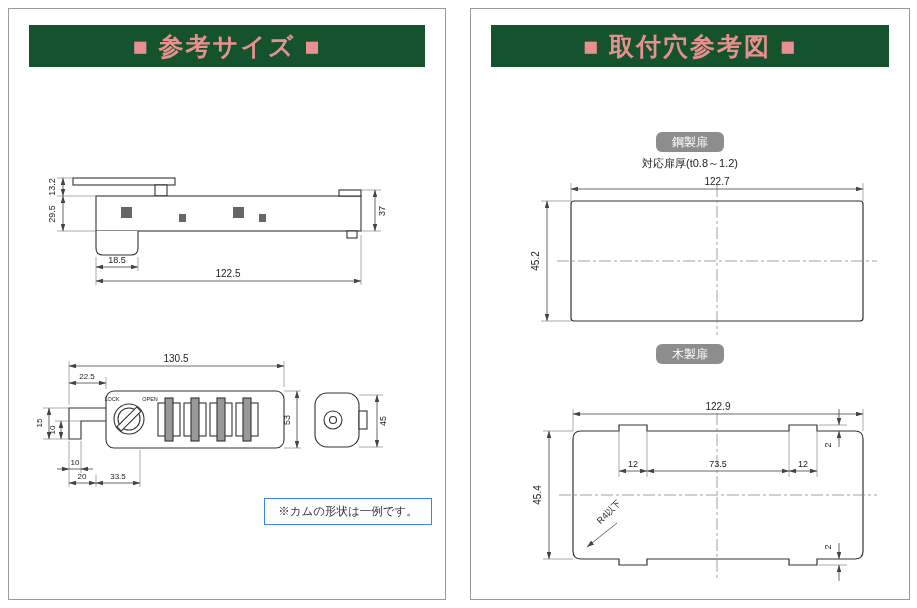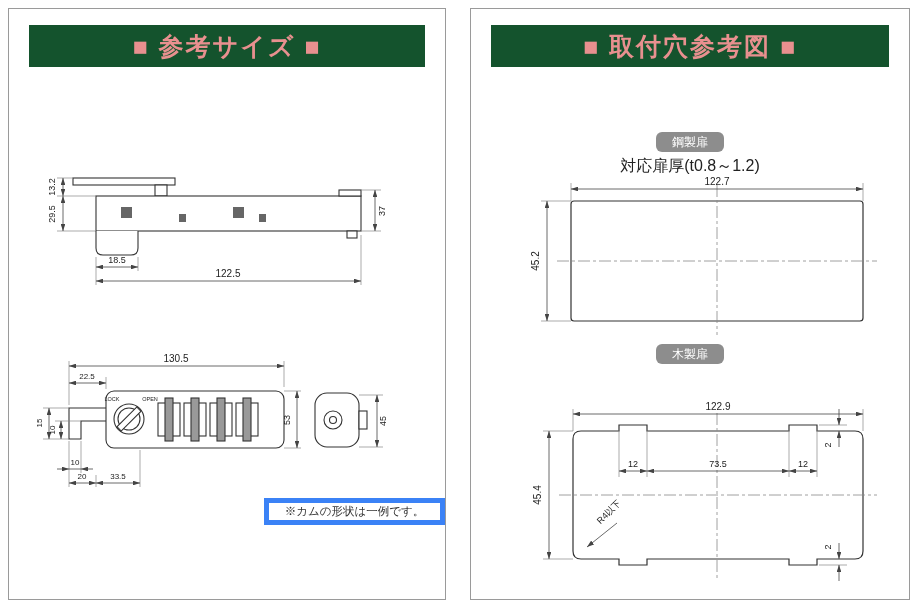--- a/index.html
+++ b/index.html
@@ -6,22 +6,22 @@
   html,body { width:917px; height:608px; background:#fff; font-family:"Liberation Sans",sans-serif; position:relative; overflow:hidden; }
   .panel { position:absolute; top:8px; height:592px; border:1px solid #9a9a9a; background:#fff; }
   #panelL { left:8px;  width:438px; }
   #panelR { left:470px; width:440px; }
   .banner { position:absolute; left:20px; right:20px; top:16px; height:42px;
             background:#14532d; color:#e8908f; font-size:25px; font-weight:bold;
             display:flex; align-items:center; justify-content:center; letter-spacing:2px; }
   .badge { position:absolute; left:50%; transform:translateX(-50%); min-width:68px; height:20px;
            background:#8d8d8d; color:#fff; border-radius:6px; font-size:12px; padding:0 10px;
            display:flex; align-items:center; justify-content:center; }
-  .subtitle { position:absolute; left:0; right:0; text-align:center; font-size:16px; color:#222; }
-  .note { position:absolute; left:255px; top:489px; width:181px; height:27px; border:5px solid #3b82f6;
+  .subtitle { position:absolute; left:0; right:0; text-align:center; font-size:11px; color:#222; }
+  .note { position:absolute; left:255px; top:489px; width:168px; height:27px; border:1px solid #3b82f6;
           font-size:11.5px; color:#333; display:flex; align-items:center; justify-content:center; }
   svg.draw { position:absolute; left:0; top:0; }
   svg text { fill:#222; font-size:10px; font-family:"Liberation Sans",sans-serif; }
   svg text.f9 { font-size:9px; }
   svg text.f8 { font-size:8px; }
   svg text.f5 { font-size:5.5px; }
 </style>
 </head>
 <body>
 

